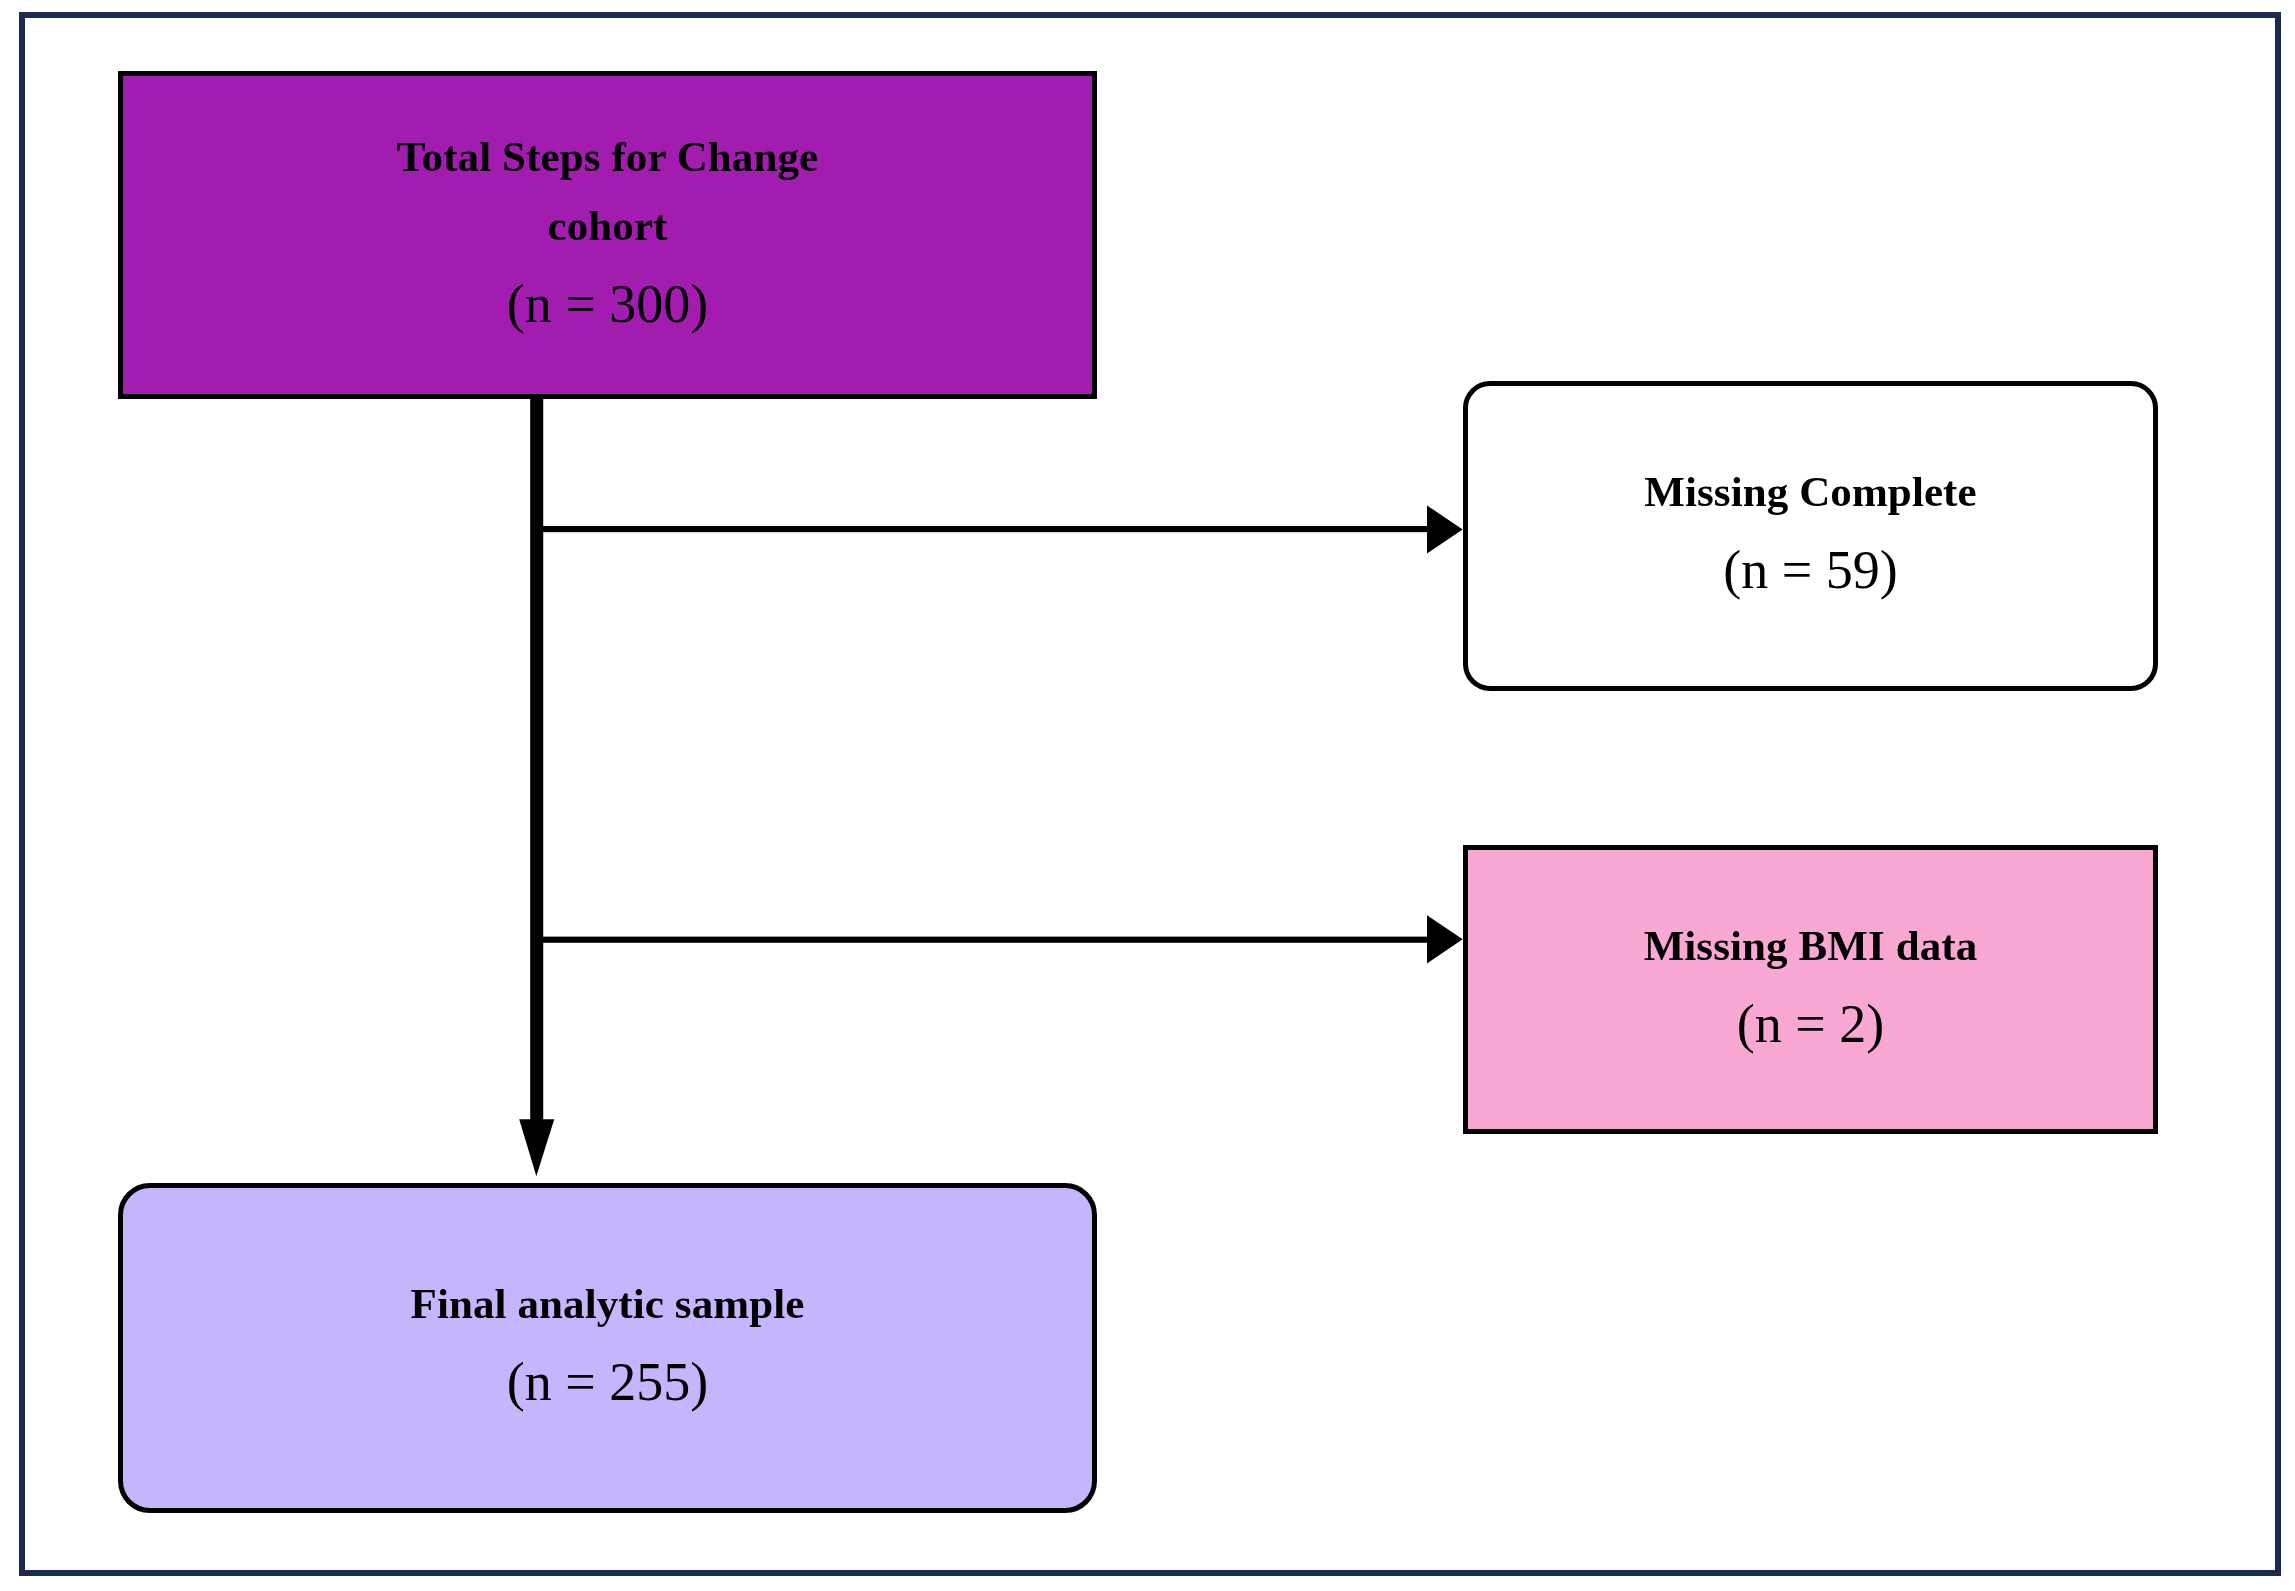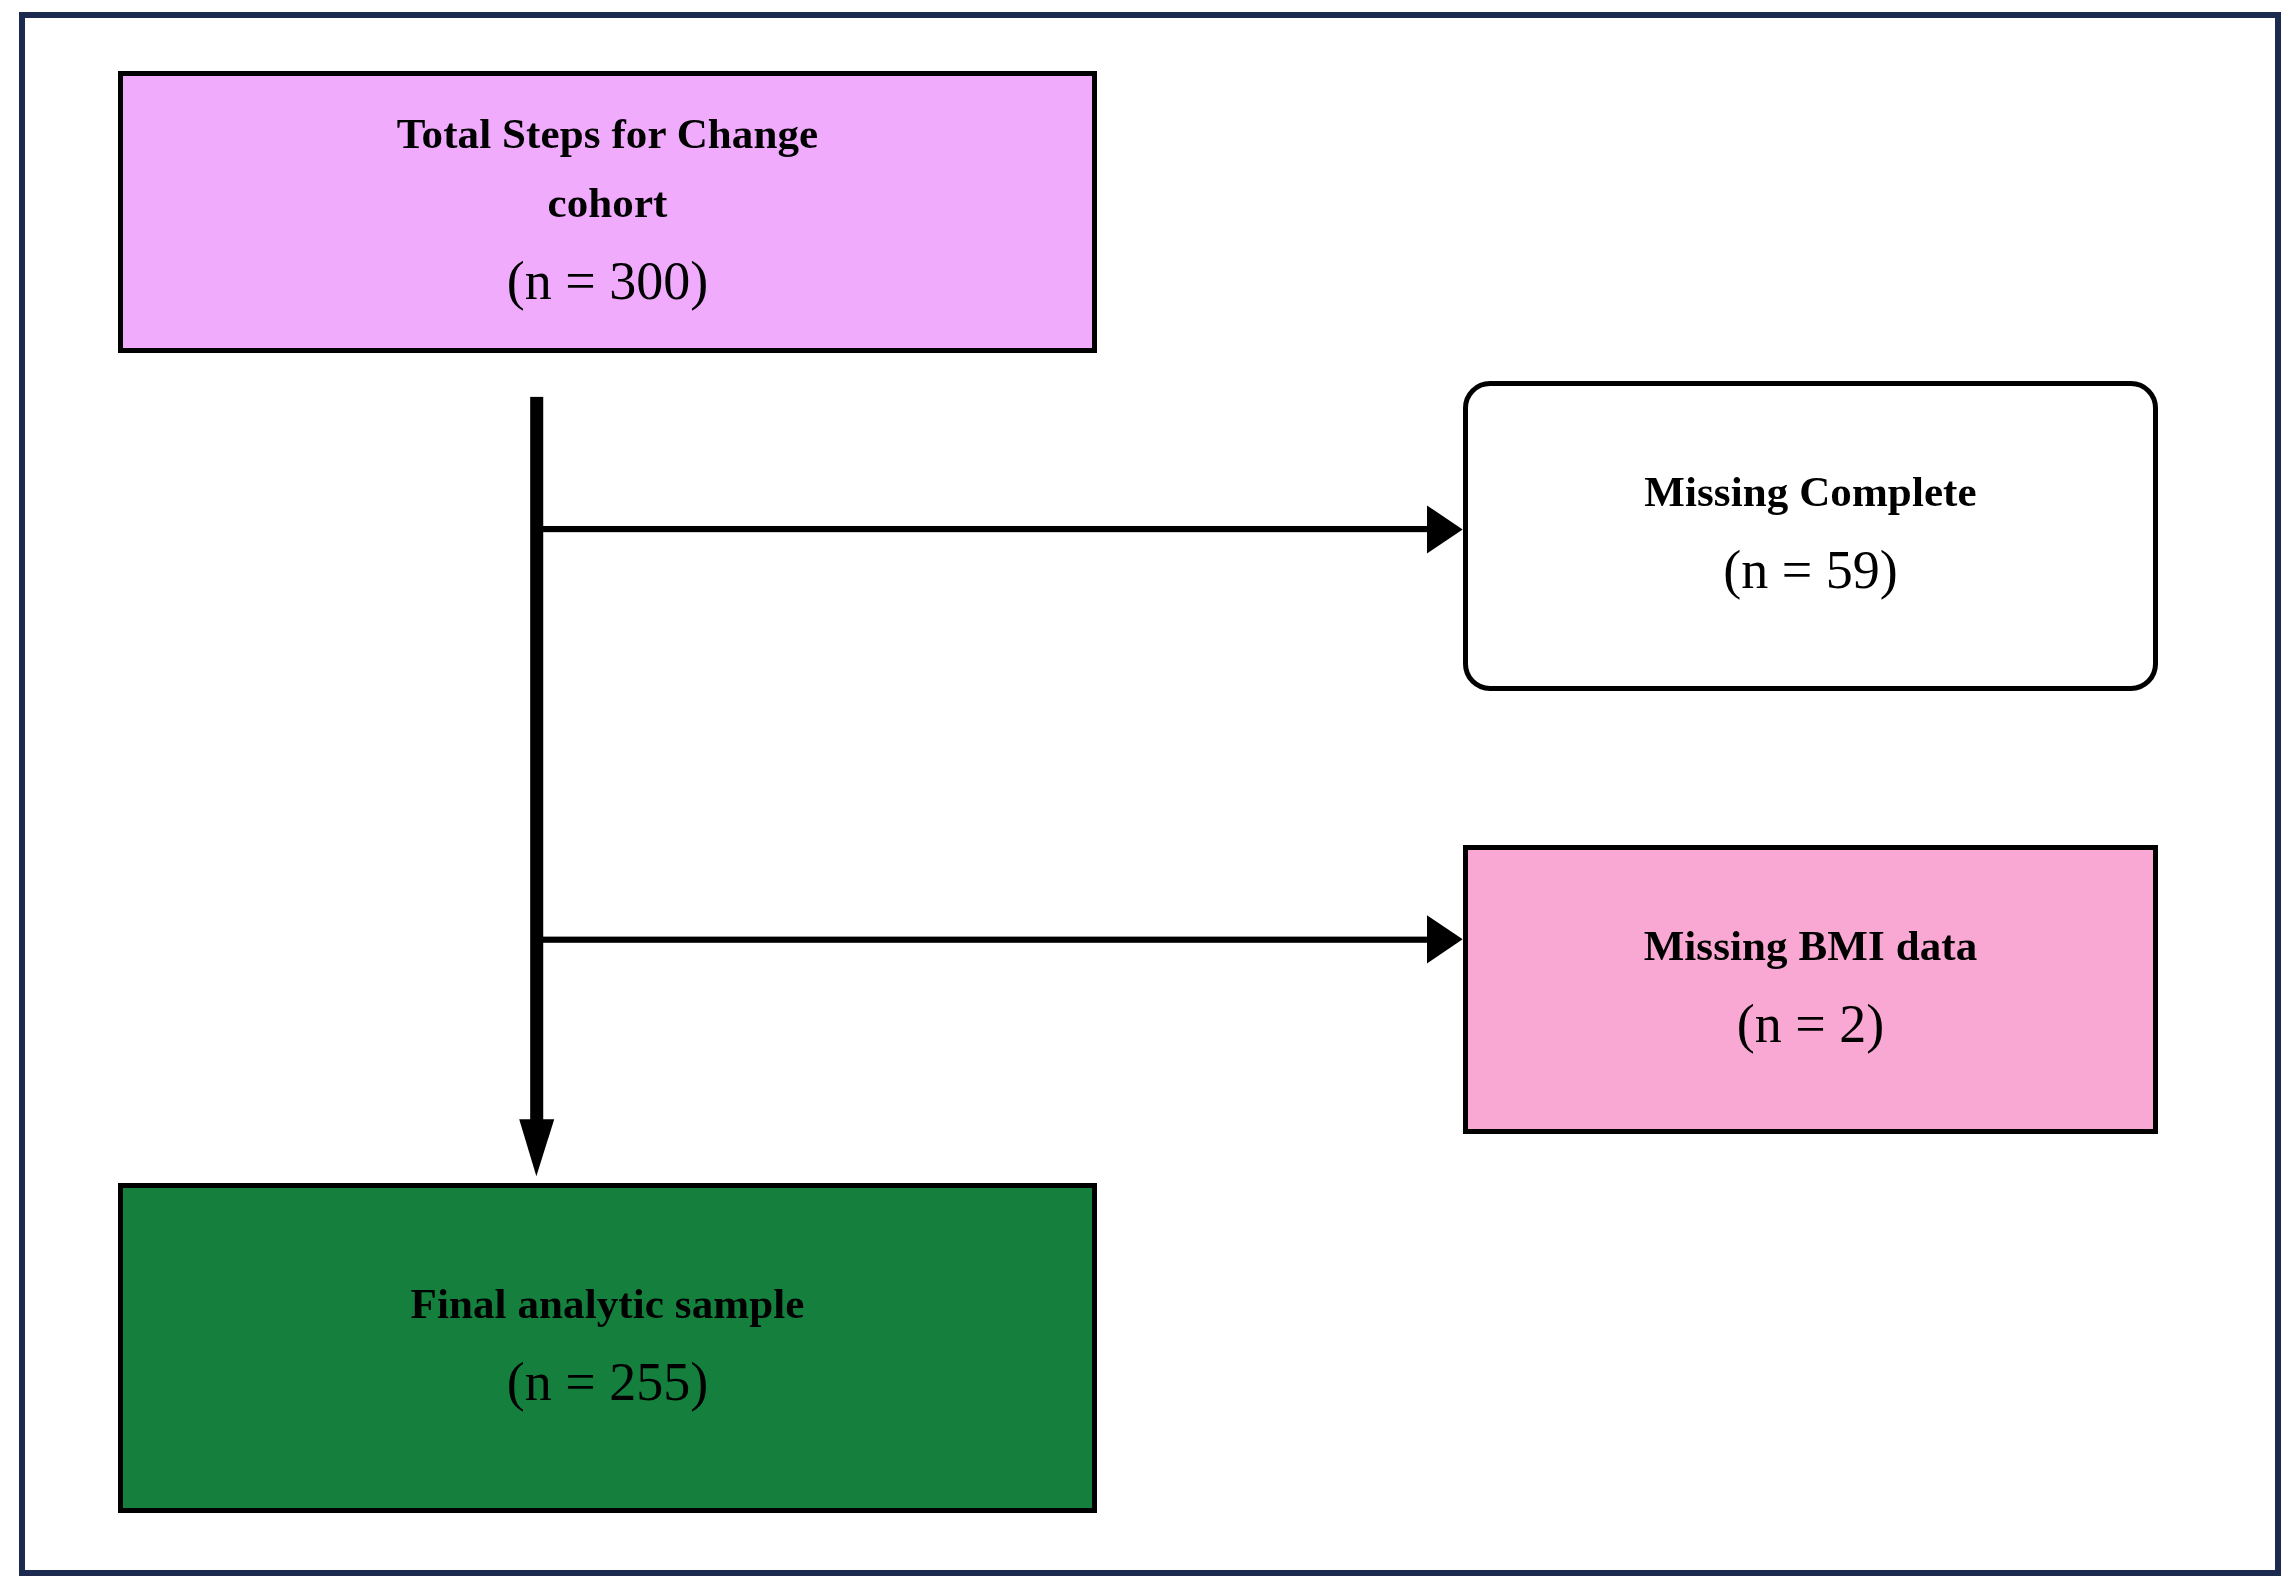--- a/index.html
+++ b/index.html
@@ -52,22 +52,22 @@
   .flow-box .line-count {
     font-weight: normal;
     font-size: 54px;
     line-height: 1.62;
     white-space: nowrap;
   }
   #box-cohort {
     left: 118px;
     top: 71px;
     width: 979px;
-    height: 282px;
-    background: #f0abfc;
+    height: 328px;
+    background: #a21caf;
   }
   #box-missing-news {
     left: 1463px;
     top: 381px;
     width: 695px;
     height: 310px;
     background: #ffffff;
     border-radius: 27px;
   }
   #box-missing-bmi {
@@ -76,21 +76,22 @@
     width: 695px;
     height: 289px;
     background: #f9a8d4;
     margin-top: 41px;
   }
   #box-final-sample {
     left: 118px;
     top: 1183px;
     width: 979px;
     height: 330px;
-    background: #15803d;
+    background: #c4b5fd;
+    border-radius: 32px;
   }
   
   .connector-svg {
     position: absolute;
     left: 0;
     top: 0;
     width: 2295px;
     height: 1591px;
     pointer-events: none;
   }

